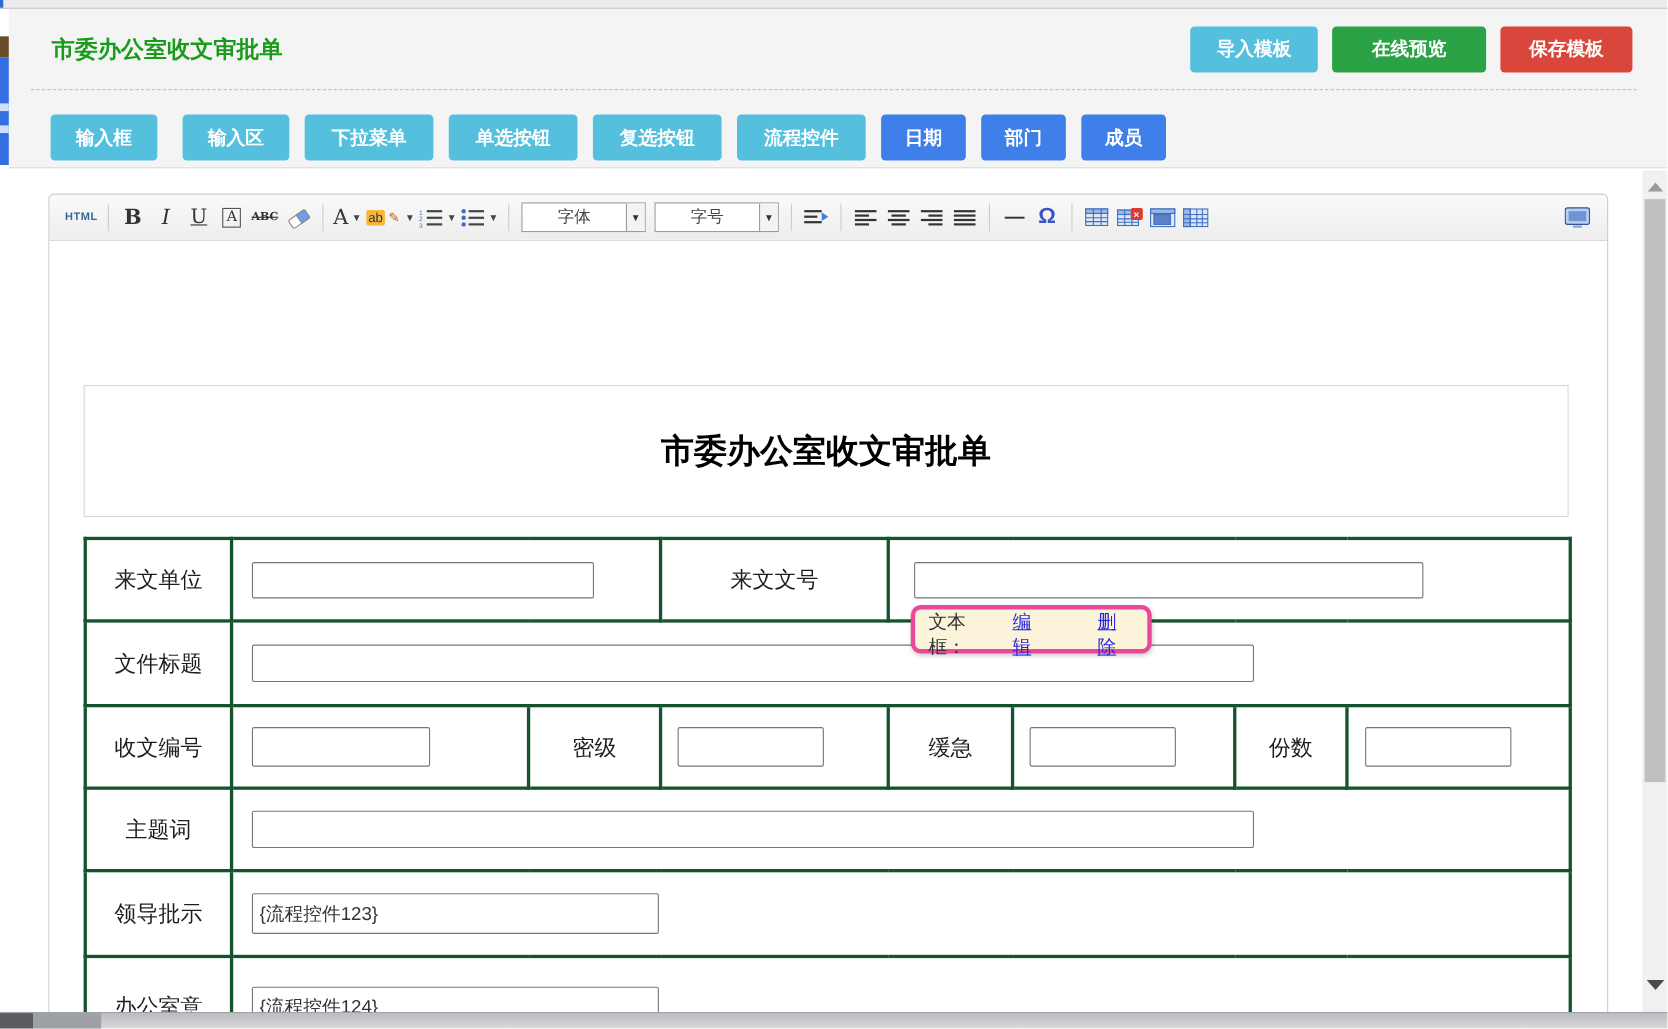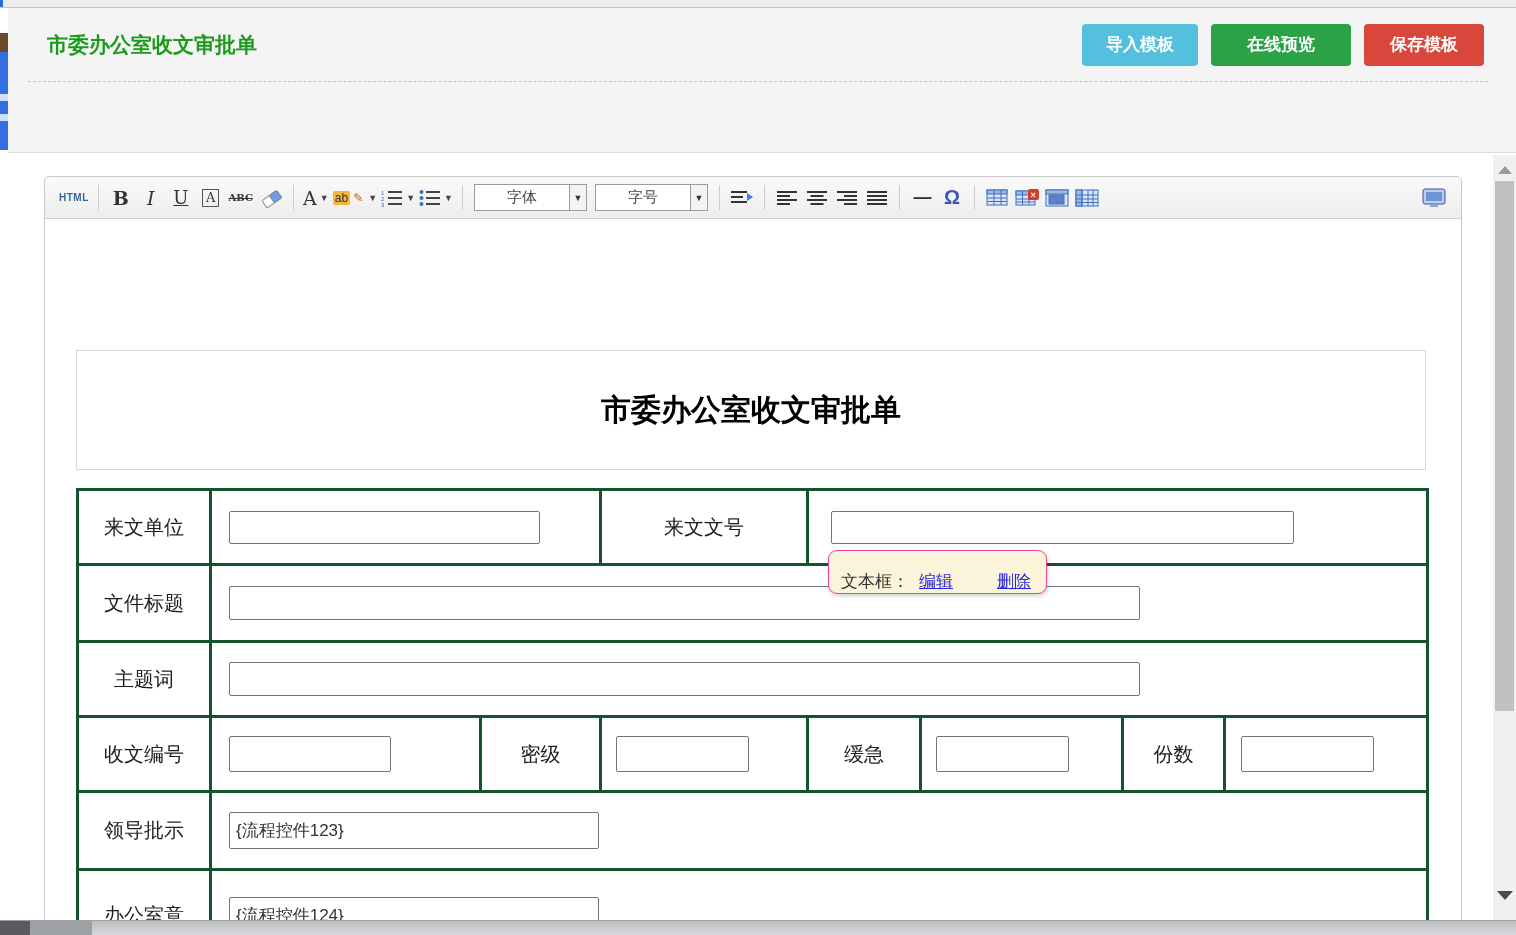--- a/index.html
+++ b/index.html
@@ -68,21 +68,21 @@
   .pad17 { padding-left:17px; } .pad14 { padding-left:14px; } .pad15 { padding-left:15px; } .pad22 { padding-left:22px; }
   .h75 { height:75px; } .h77 { height:77px; } .h78 { height:78px; } .h90 { height:92px; }
   .inp-r1a { width:311px; height:33px; }
   .inp-r1b { width:463px; height:33px; }
   .inp-wide { width:911px; height:34px; }
   .inp-s1 { width:162px; height:36px; }
   .inp-s2 { width:133px; height:36px; }
   .inp-flow { width:370px; height:37px; }
 
   
-  .tooltip { position:absolute; left:820px; top:396px; width:219px; height:44px; background:#fcf4da; border:1px solid #ec4899; border-radius:9px; box-shadow:1px 2px 4px rgba(0,0,0,.18); display:flex; align-items:flex-end; padding:0 12px; font-family:"DejaVu Serif", serif; font-size:17px; color:#333; z-index:8; }
+  .tooltip { position:absolute; left:820px; top:396px; width:219px; height:44px; background:#fcf4da; border:4px solid #ec4899; border-radius:9px; box-shadow:1px 2px 4px rgba(0,0,0,.18); display:flex; align-items:flex-start; padding:0 12px; font-family:"DejaVu Serif", serif; font-size:17px; color:#333; z-index:8; }
   .tooltip a { color:#2626dd; text-decoration:underline; font-family:"DejaVu Serif", serif; }
   .tt-edit { margin-left:10px; } .tt-del { margin-left:44px; }
 
   
   .v-scrollbar { position:absolute; right:0; top:155px; width:23px; height:765px; background:#f0f0f0; z-index:7; }
   .sb-up { position:absolute; top:8px; left:0; width:23px; height:14px; display:flex; align-items:center; justify-content:center; }
   .sb-up .tri { width:0; height:0; border-left:7px solid transparent; border-right:7px solid transparent; border-bottom:8px solid #9a9a9a; }
   .sb-thumb { position:absolute; top:26px; left:2px; width:19px; height:530px; background:#c0c0c0; }
   .sb-down { position:absolute; bottom:18px; left:0; width:23px; height:14px; display:flex; align-items:center; justify-content:center; }
   .sb-down .tri { width:0; height:0; border-left:8px solid transparent; border-right:8px solid transparent; border-top:9px solid #4b4b4b; }
@@ -112,20 +112,31 @@
 <div class="header">
   <div class="header-top">
     <div class="header-title">市委办公室收文审批单</div>
     <div class="header-actions">
       <button class="act-btn act-import">导入模板</button>
       <button class="act-btn act-preview">在线预览</button>
       <button class="act-btn act-save">保存模板</button>
     </div>
   </div>
   <div class="header-divider"></div>
+  <div class="widget-row">
+    <button class="wid-btn wid-cyan w3">输入框</button>
+    <button class="wid-btn wid-cyan w3">输入区</button>
+    <button class="wid-btn wid-cyan w4">下拉菜单</button>
+    <button class="wid-btn wid-cyan w4">单选按钮</button>
+    <button class="wid-btn wid-cyan w4">复选按钮</button>
+    <button class="wid-btn wid-cyan w4">流程控件</button>
+    <button class="wid-btn wid-blue w2">日期</button>
+    <button class="wid-btn wid-blue w2">部门</button>
+    <button class="wid-btn wid-blue w2">成员</button>
+  </div>
 </div>
 
 <div class="content">
 
   <div class="editor-container">
 
     <div class="editor-toolbar">
       <div class="tb-btn tb-html">HTML</div>
       <div class="tb-sep"></div>
       <div class="tb-btn tb-bold">B</div>
@@ -296,41 +307,41 @@
                 <input class="inp inp-r1b" style="">
               </td>
         </tr>
         <tr class="h77">
           <td class="lbl">文件标题</td>
           <td colspan="7" class="pad17">
                 <input class="inp inp-wide" style="">
               </td>
         </tr>
         <tr class="h75">
+          <td class="lbl">收文编号</td>
+          <td class="pad17">
+                <input class="inp inp-s1" style="">
+              </td>
+          <td class="lbl">密级</td>
+          <td class="pad14">
+                <input class="inp inp-s2" style="">
+              </td>
+          <td class="lbl">缓急</td>
+          <td class="pad14">
+                <input class="inp inp-s2" style="">
+              </td>
+          <td class="lbl">份数</td>
+          <td class="pad15">
+                <input class="inp inp-s2" style="">
+              </td>
+        </tr>
+        <tr class="h75">
           <td class="lbl">主题词</td>
           <td colspan="7" class="pad17">
                 <input class="inp inp-wide" style="">
-              </td>
-        </tr>
-        <tr class="h75">
-          <td class="lbl">收文编号</td>
-          <td class="pad17">
-                <input class="inp inp-s1" style="">
-              </td>
-          <td class="lbl">密级</td>
-          <td class="pad14">
-                <input class="inp inp-s2" style="">
-              </td>
-          <td class="lbl">缓急</td>
-          <td class="pad14">
-                <input class="inp inp-s2" style="">
-              </td>
-          <td class="lbl">份数</td>
-          <td class="pad15">
-                <input class="inp inp-s2" style="">
               </td>
         </tr>
         <tr class="h78">
           <td class="lbl">领导批示</td>
           <td colspan="7" class="pad17">
                 <input class="inp inp-flow" value="{流程控件123}" style="">
               </td>
         </tr>
         <tr class="h90">
           <td class="lbl">办公室意</td>

